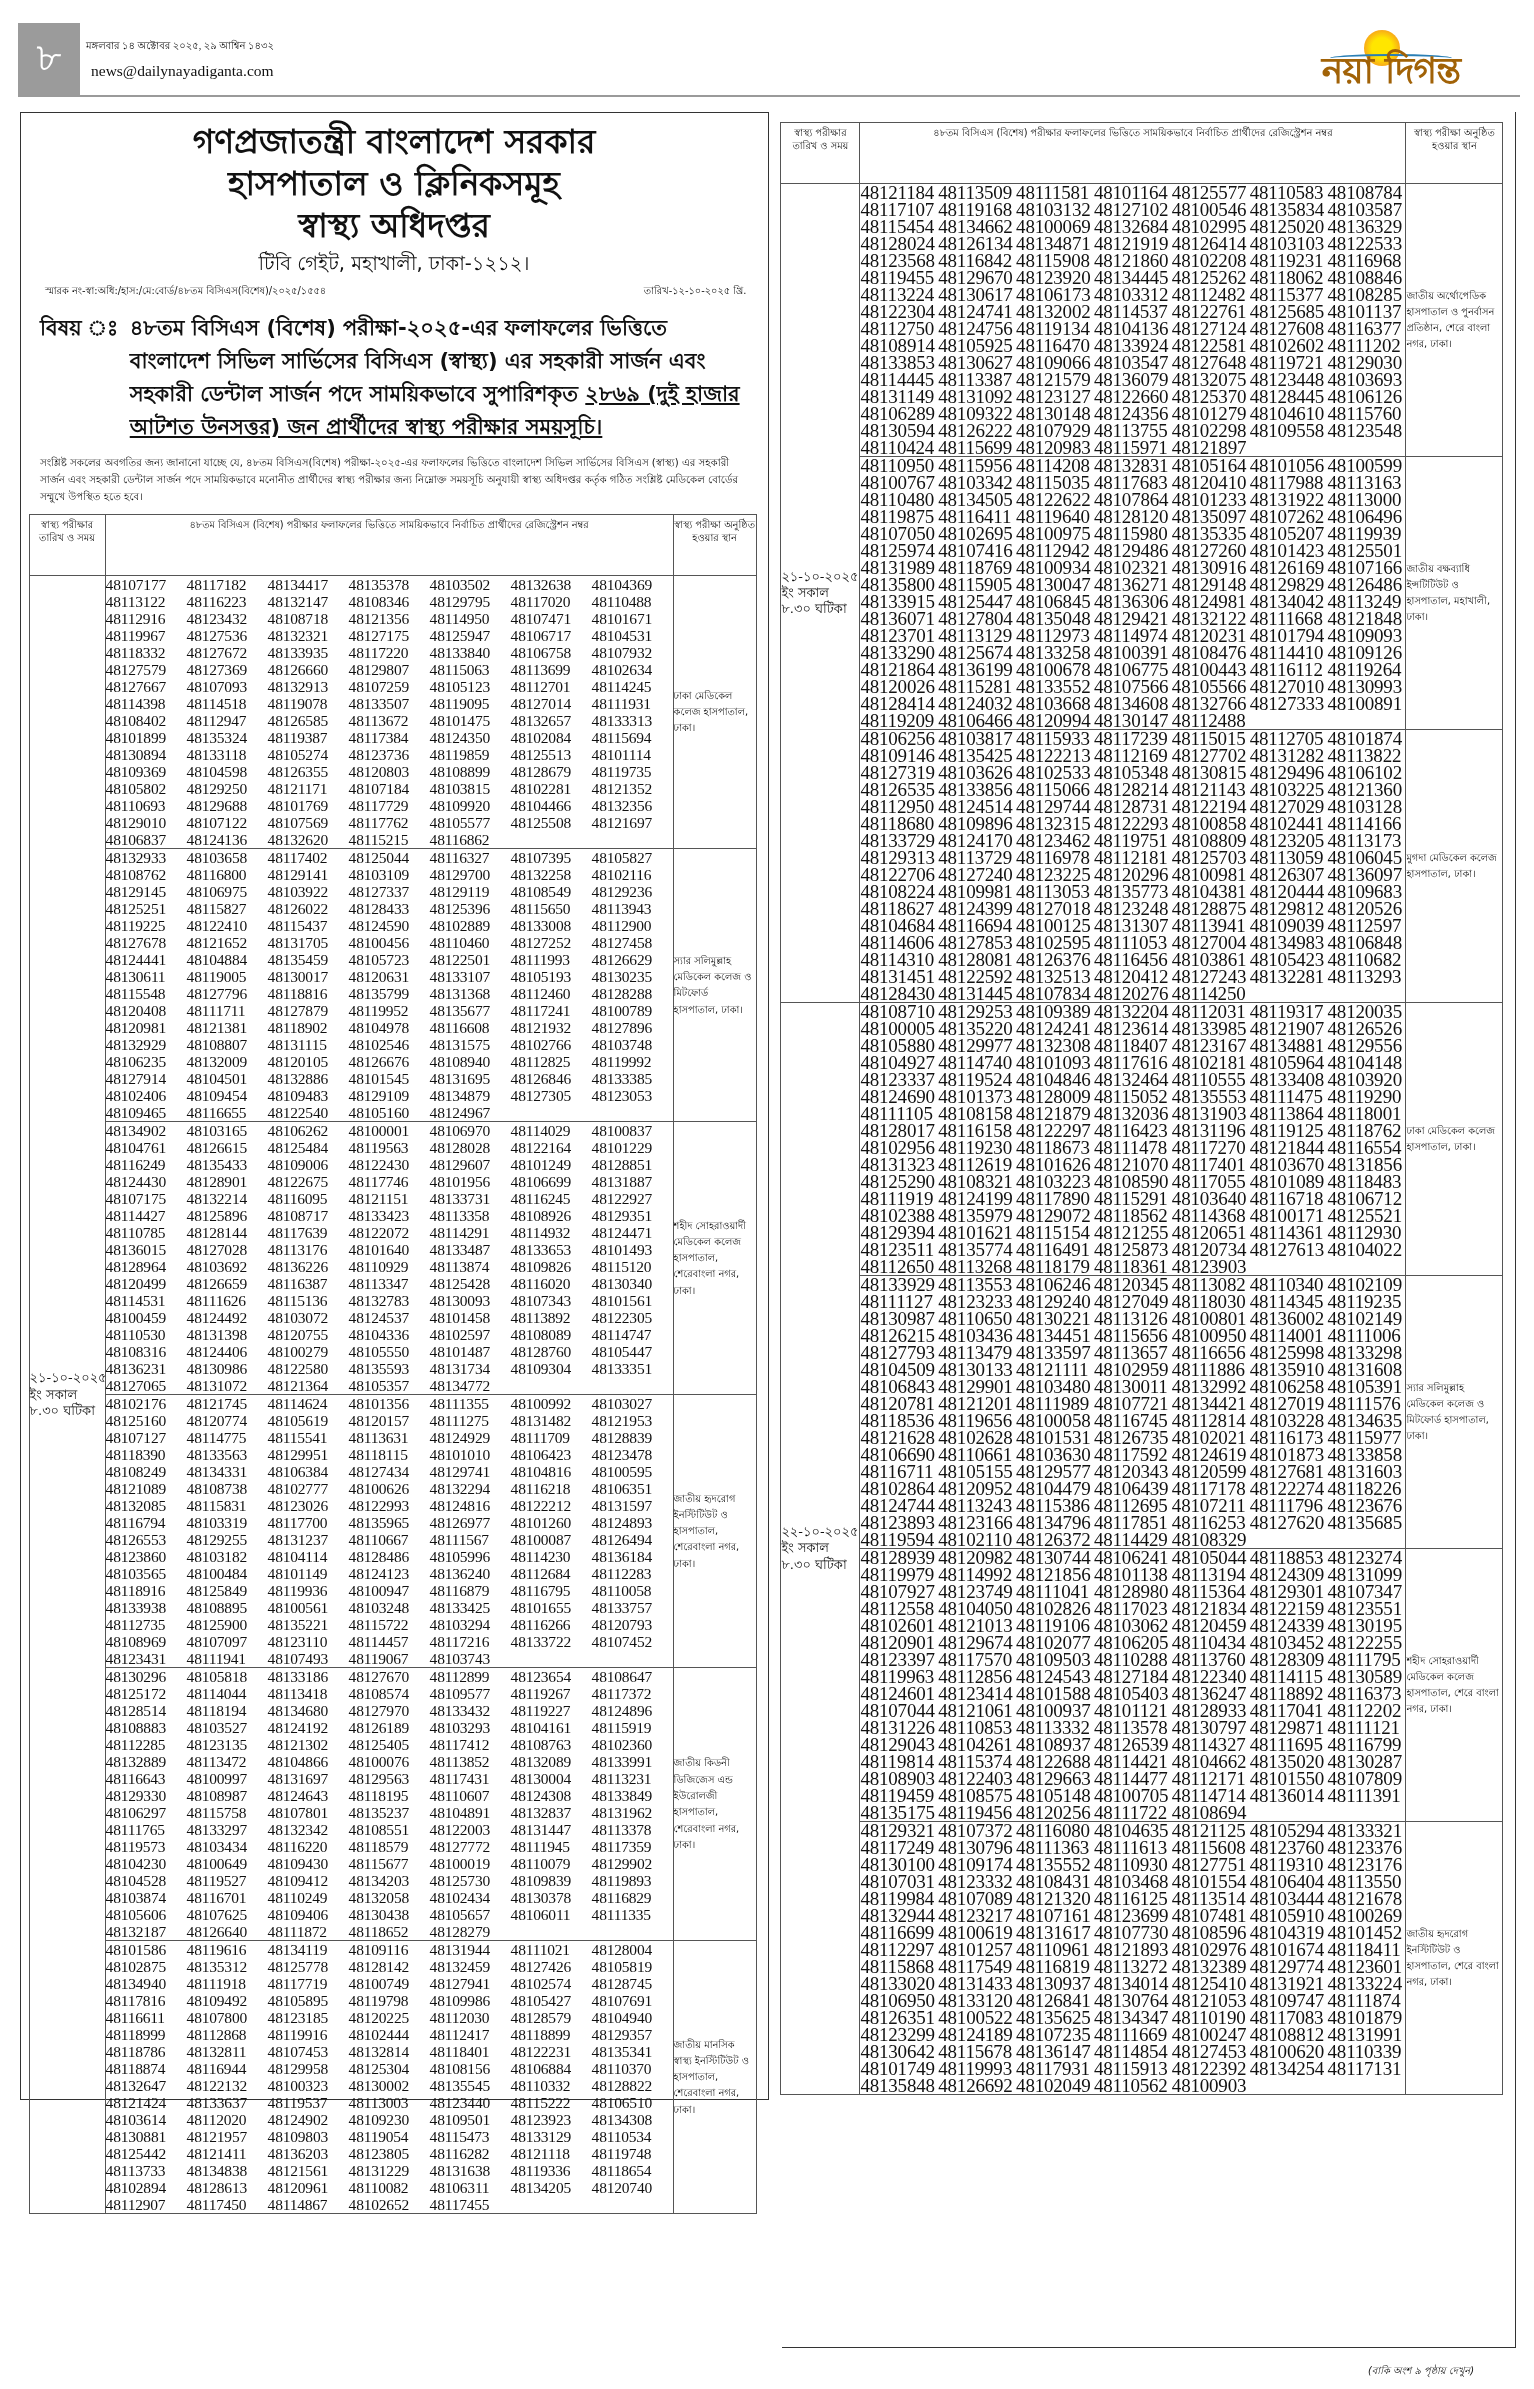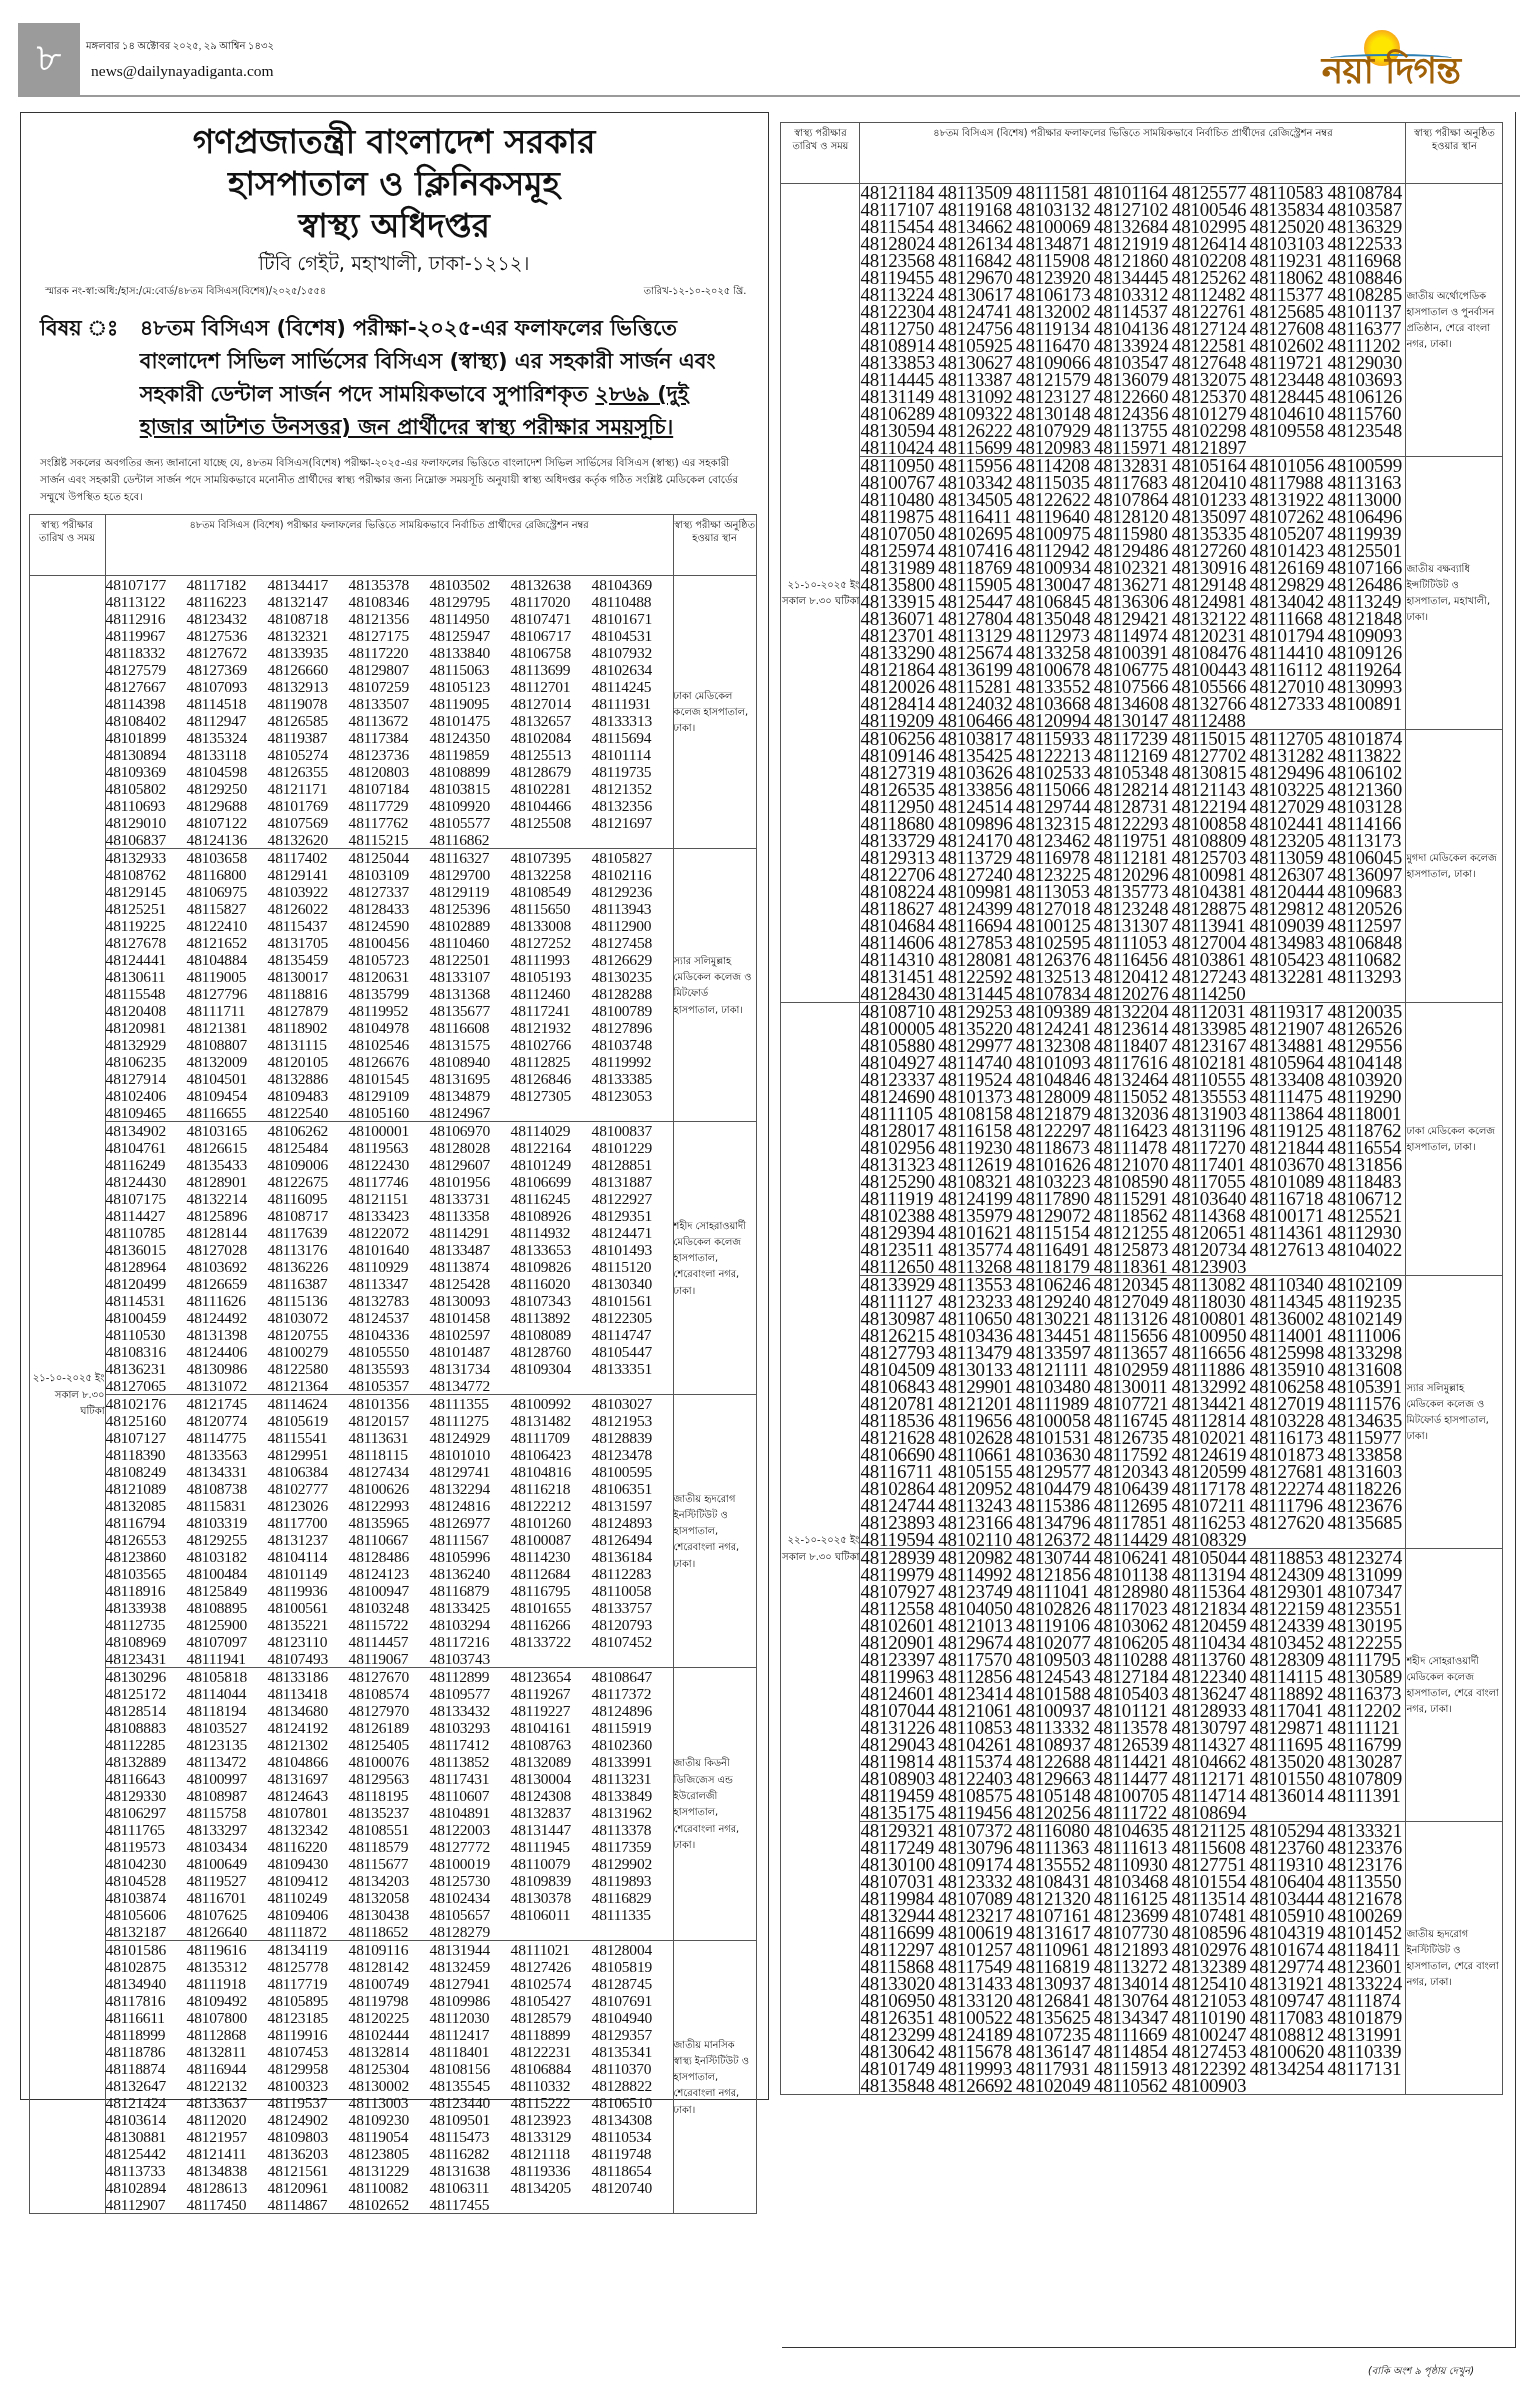--- a/index.html
+++ b/index.html
@@ -14,34 +14,34 @@
   .logo-text{position:absolute;left:49px;top:16.3px;font-family:"DejaVu Sans",sans-serif;font-weight:bold;font-size:36px;letter-spacing:-0.8px;color:#a16207;}
   .panel{position:absolute;border:1.6px solid #333;box-sizing:border-box;}
   .panel-left{left:19.5px;top:112px;width:749px;height:1988px;}
   .panel-right{left:782px;top:112px;width:734px;height:2236px;border-width:0 1.6px 1.6px 0;}
   .hdr{text-align:center;}
   .h1{font-family:"DejaVu Sans",sans-serif;font-weight:bold;font-size:33px;line-height:42px;margin-top:8.1px;}
   .h2{font-family:"DejaVu Sans",sans-serif;font-weight:bold;font-size:33px;line-height:42px;}
   .h3{font-family:"DejaVu Sans",sans-serif;font-weight:bold;font-size:33px;line-height:42px;}
   .h4{font-family:"DejaVu Sans",sans-serif;font-size:19.5px;line-height:33px;}
   .refline{display:flex;justify-content:space-between;padding:3.3px 21px 0 24.4px;font-family:"DejaVu Sans",sans-serif;font-size:9.8px;}
-  .subject{display:flex;padding:11.4px 21px 0 19.5px;font-family:"DejaVu Sans",sans-serif;font-weight:bold;font-size:21px;line-height:33px;gap:10px;}
+  .subject{display:flex;padding:11.4px 21px 0 19.5px;font-family:"DejaVu Sans",sans-serif;font-weight:bold;font-size:21px;line-height:33px;}
   .subject .lbl{white-space:nowrap;padding-right:11.4px;}
   .subject .u{text-decoration:underline;}
   .intro{padding:9.8px 21px 0 19.5px;font-family:"DejaVu Sans",sans-serif;font-size:10.2px;line-height:17px;}
   table.sched{border-collapse:collapse;table-layout:fixed;}
   .panel-left table.sched{position:absolute;left:8.1px;top:401px;width:728px;}
   .panel-right table.sched{position:absolute;left:-1.6px;top:9.8px;width:723px;}
   table.sched th, table.sched td{border:0.8px solid #555;vertical-align:middle;padding:0;}
   table.sched th{font-family:"DejaVu Sans",sans-serif;font-weight:normal;font-size:9.8px;line-height:13px;height:57px;vertical-align:top;padding-top:3.3px;text-align:center;margin-top:24px;}
   th.c-date, td.c-date{width:75px;}
   th.c-place, td.c-place{width:82px;}
   .panel-right th.c-date,.panel-right td.c-date{width:78px;}
   .panel-right th.c-place,.panel-right td.c-place{width:96px;}
-  td.c-date{font-family:"DejaVu Sans",sans-serif;font-size:10px;text-align:right;line-height:16.3px;}
+  td.c-date{font-family:"DejaVu Sans",sans-serif;font-size:13px;text-align:left;line-height:16.3px;}
   td.c-place{font-family:"DejaVu Sans",sans-serif;font-size:9.8px;line-height:16.3px;padding:0 2.4px;}
   td.c-nums{vertical-align:top;padding:1.6px 0 1.6px 0.8px;}
   .nums{display:grid;grid-template-columns:repeat(7,1fr);font-family:"Liberation Serif",serif;font-size:15.5px;line-height:17px;letter-spacing:-0.2px;white-space:nowrap;}
   .panel-right .nums{font-size:19px;}
   .footnote{position:absolute;right:41px;bottom:-33px;font-family:"DejaVu Sans",sans-serif;font-style:italic;font-size:9.8px;}
 </style>
 </head>
 <body>
 
 <div class="masthead">

